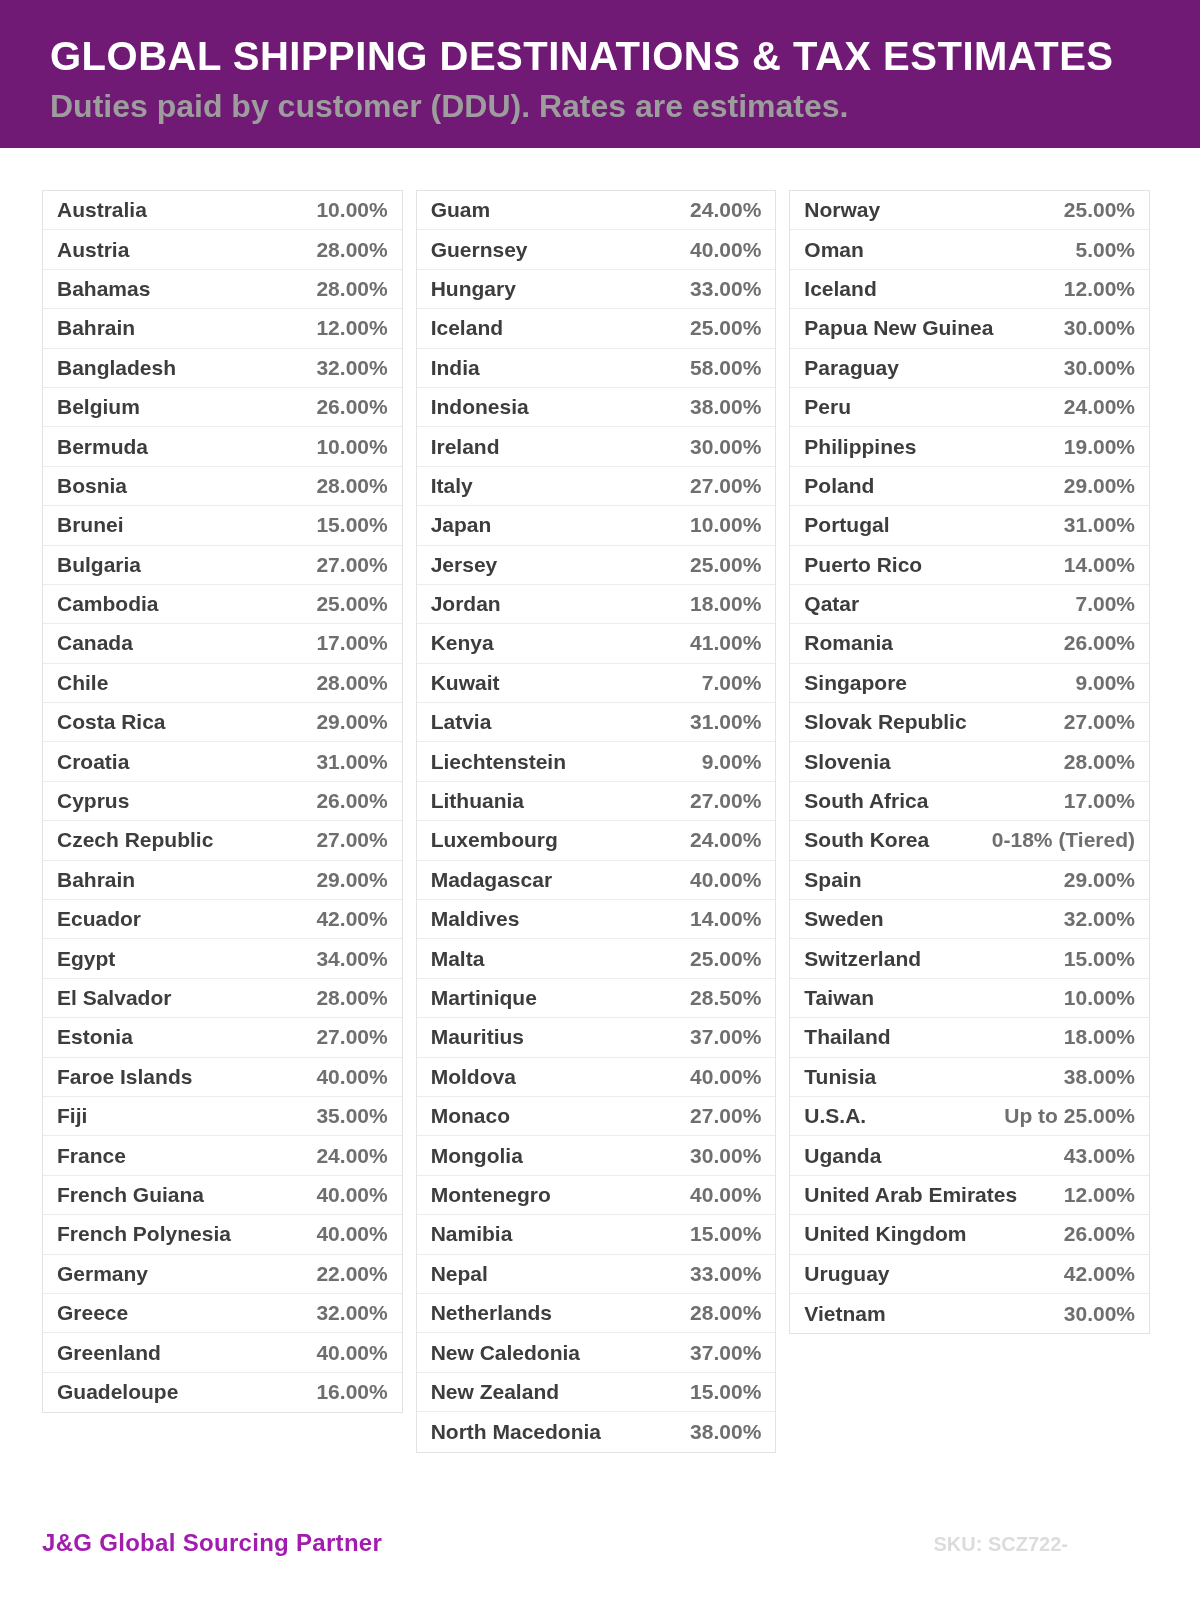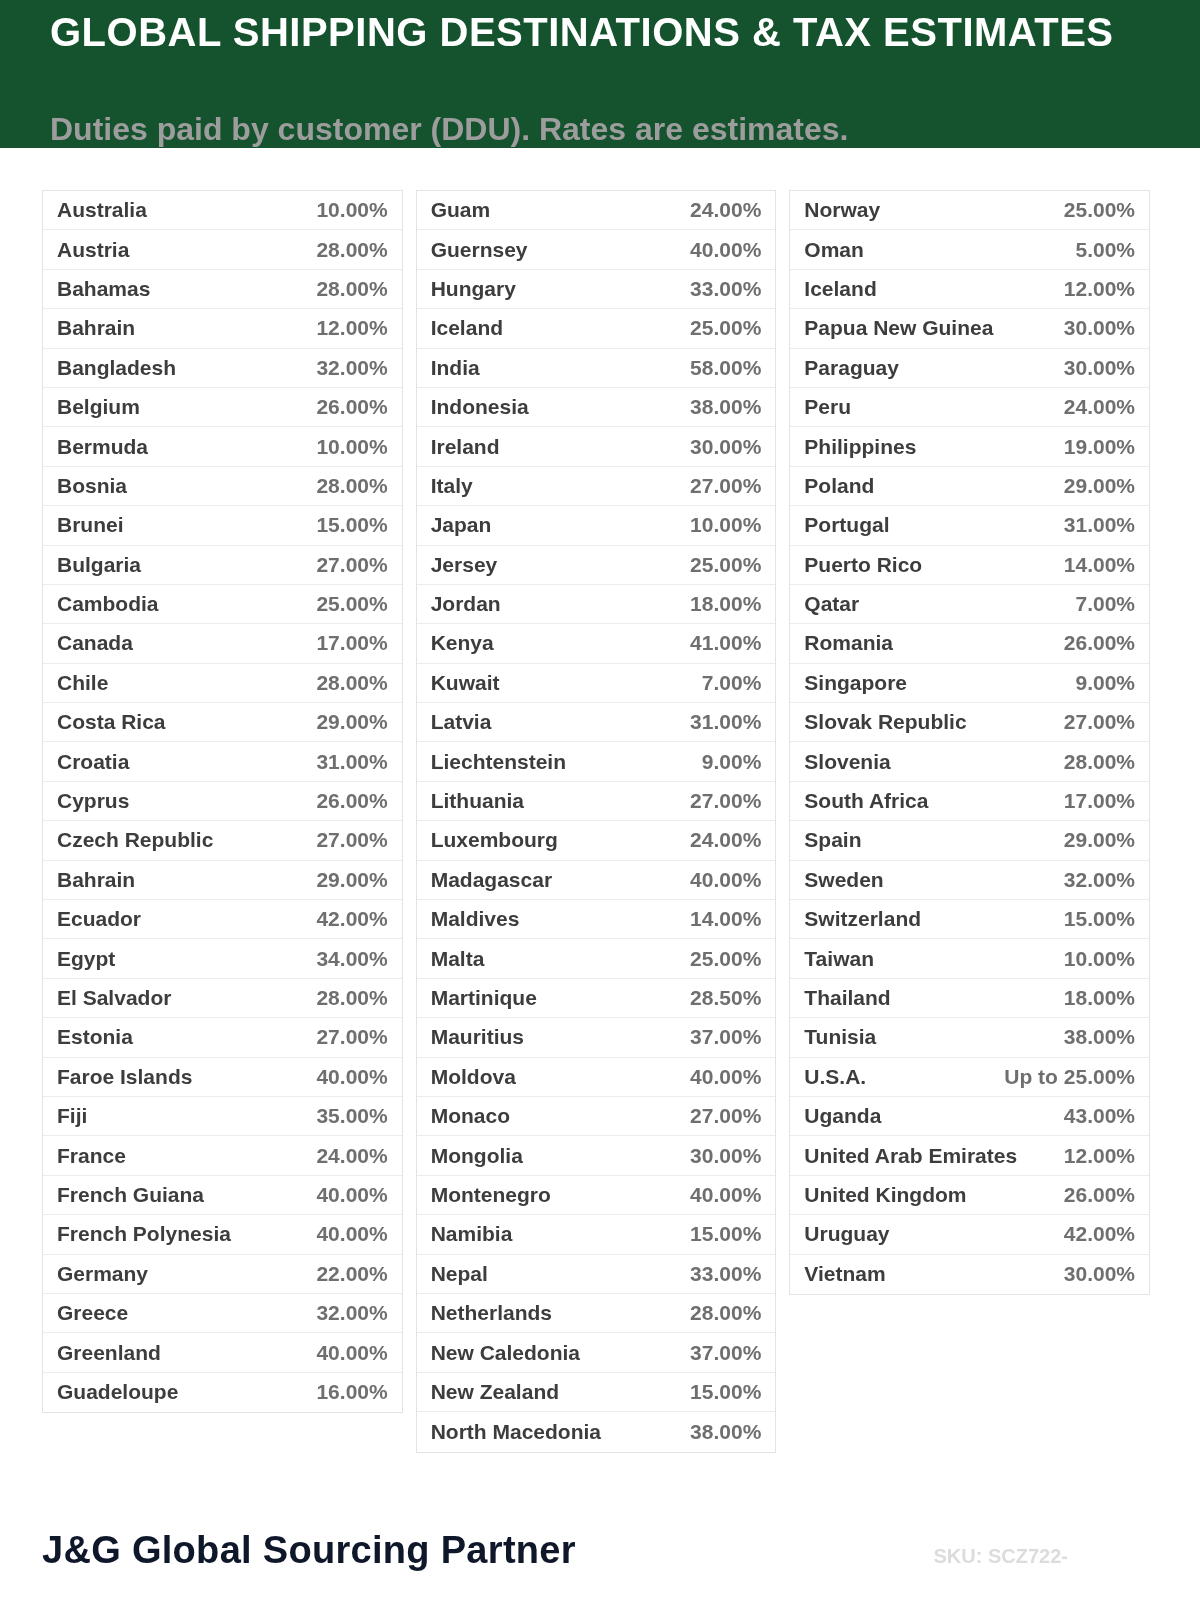--- a/index.html
+++ b/index.html
@@ -7,24 +7,24 @@
     width: 1200px;
     height: 1600px;
     background: #ffffff;
     font-family: "Liberation Sans", sans-serif;
     overflow: hidden;
   }
   
   .header {
     width: 1200px;
     height: 148px;
-    background: #14532d;
+    background: #701a75;
     display: flex;
     flex-direction: column;
-    justify-content: space-between;
+    justify-content: center;
     padding: 10px 50px 0 50px;
   }
   .header h1 {
     color: #ffffff;
     font-size: 40px;
     font-weight: 800;
     letter-spacing: 0.5px;
     line-height: 1.1;
   }
   .header p {
@@ -71,22 +71,22 @@
   }
   
   .footer {
     margin-top: 76px;
     padding: 0 50px 0 42px;
     display: flex;
     justify-content: space-between;
     align-items: baseline;
   }
   .brand {
-    color: #0f172a;
-    font-size: 38px;
+    color: #a21caf;
+    font-size: 24px;
     font-weight: 800;
     letter-spacing: 0.3px;
     text-align: right;
   }
   .sku {
     color: #dcdcdc;
     font-size: 20px;
     font-weight: 700;
     padding-right: 82px;
   }
@@ -415,20 +415,24 @@
       </div>
       <div class="row">
         <span class="country">Slovenia</span>
         <span class="rate">28.00%</span>
       </div>
       <div class="row">
         <span class="country">South Africa</span>
         <span class="rate">17.00%</span>
       </div>
       <div class="row">
+        <span class="country">South Korea</span>
+        <span class="rate">0-18% (Tiered)</span>
+      </div>
+      <div class="row">
         <span class="country">Spain</span>
         <span class="rate">29.00%</span>
       </div>
       <div class="row">
         <span class="country">Sweden</span>
         <span class="rate">32.00%</span>
       </div>
       <div class="row">
         <span class="country">Switzerland</span>
         <span class="rate">15.00%</span>

